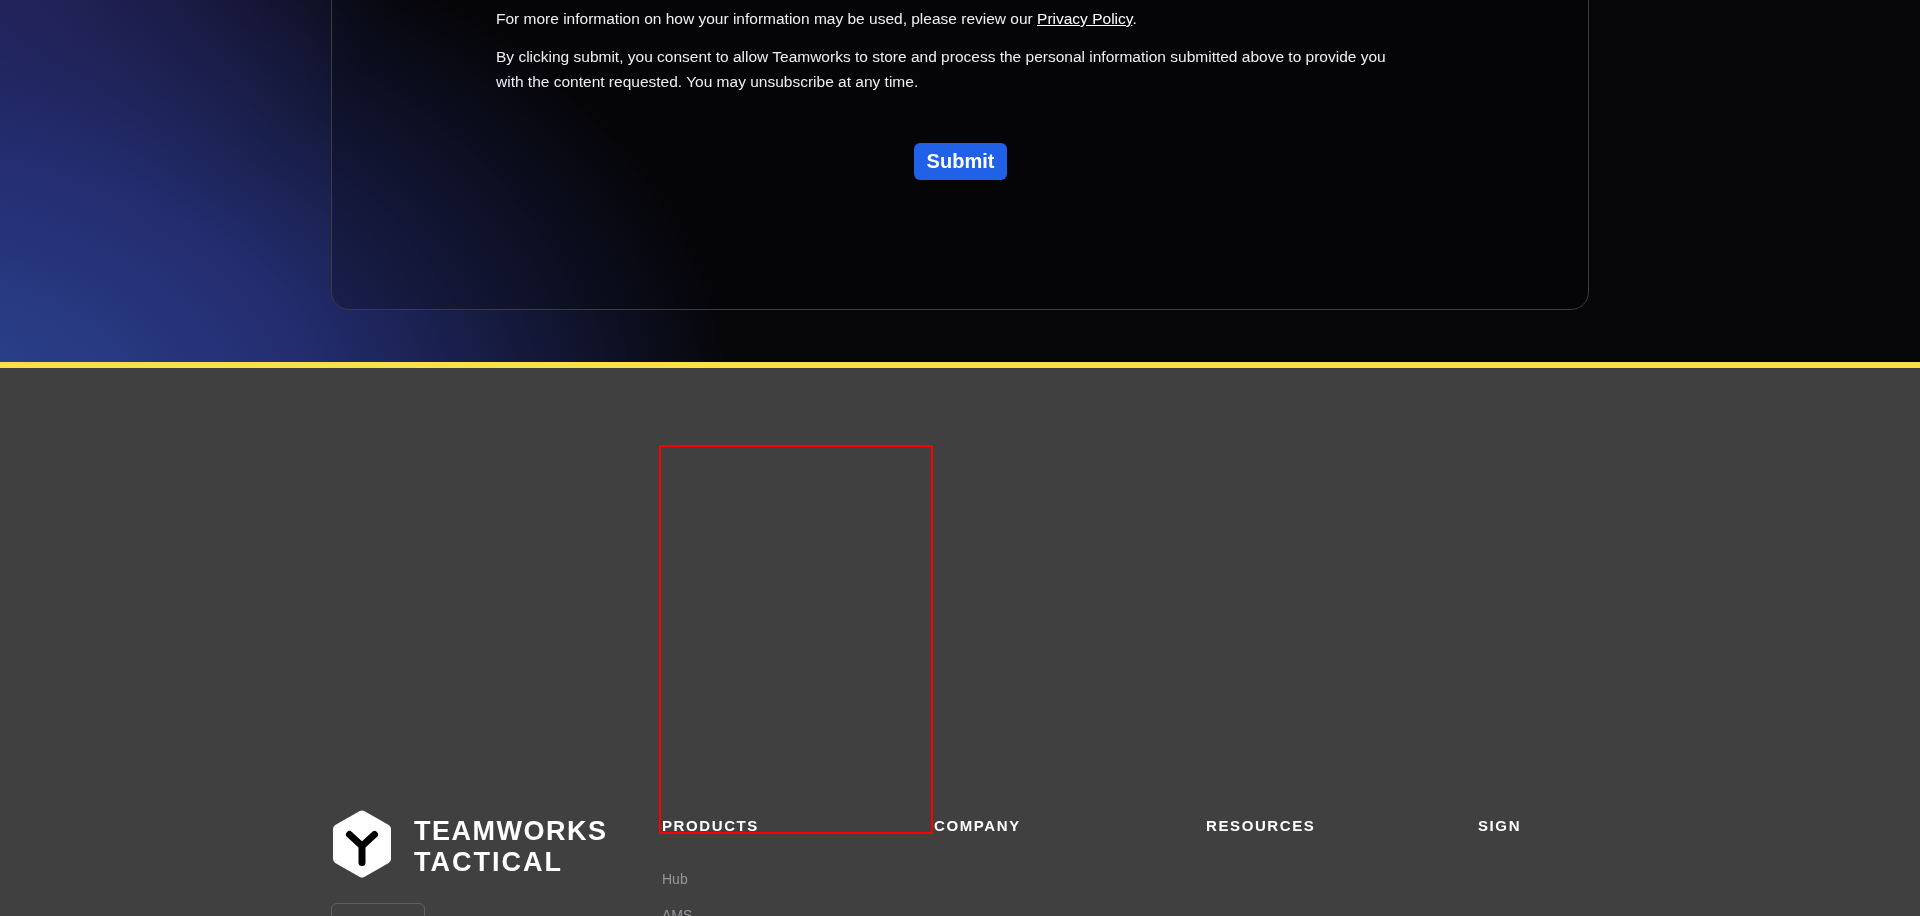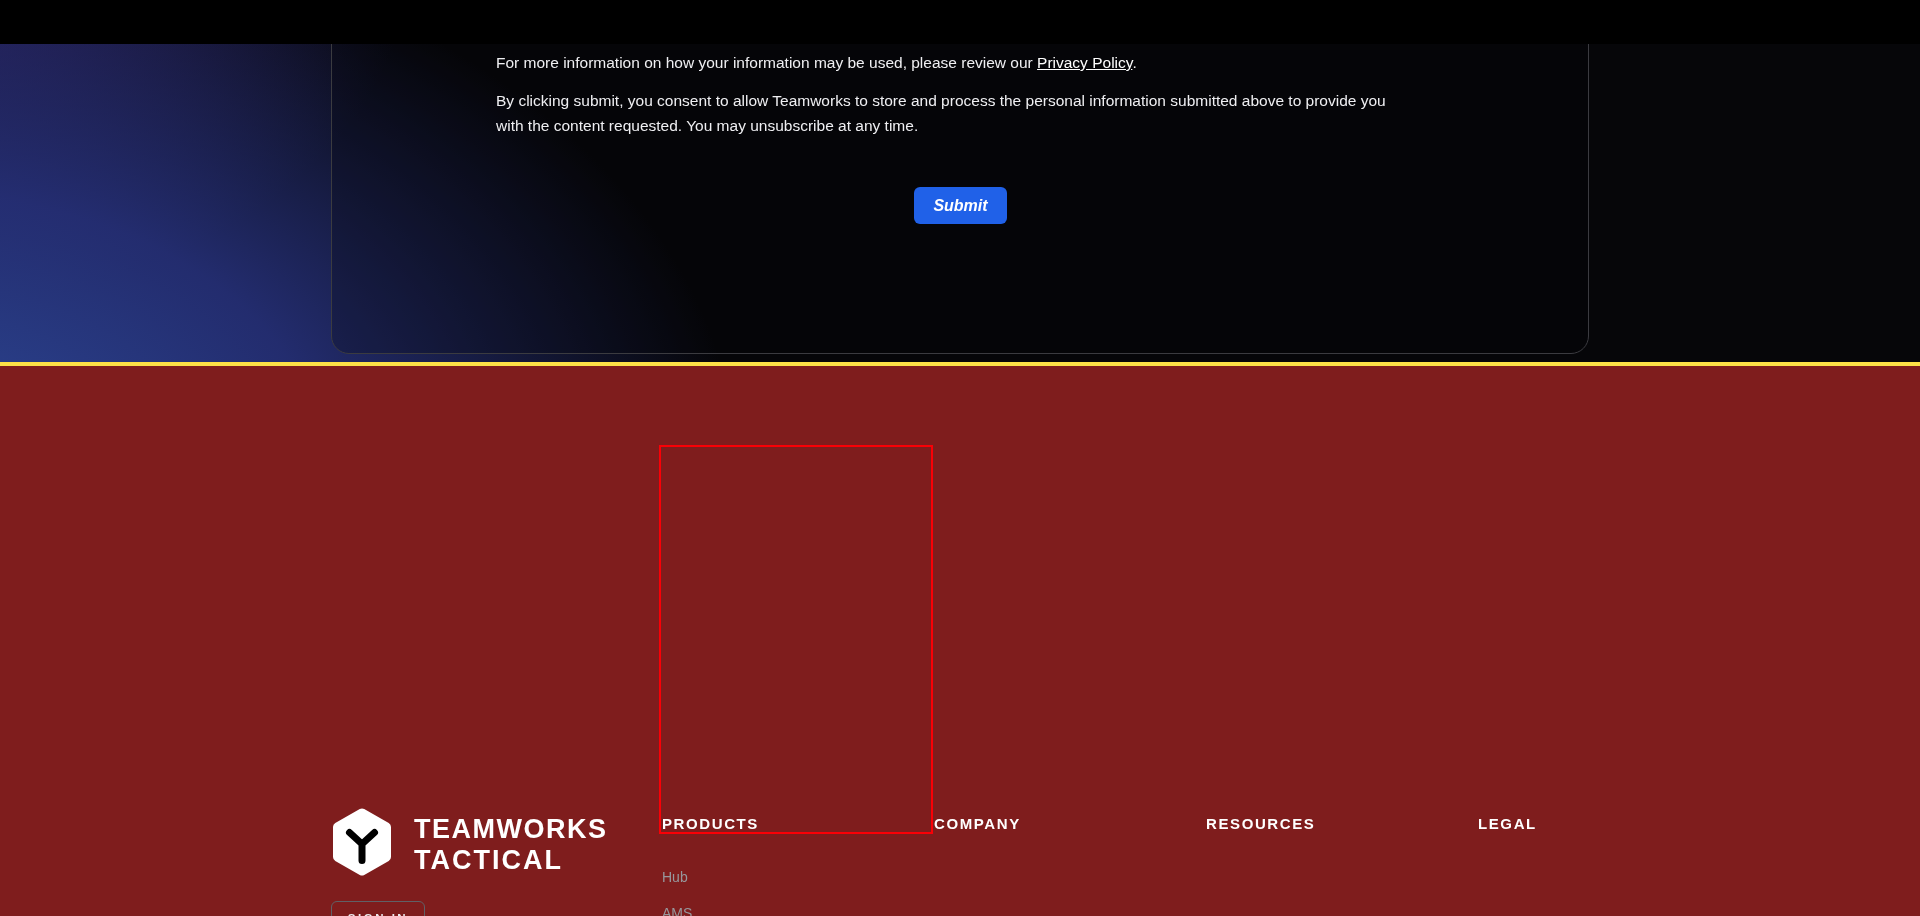--- a/index.html
+++ b/index.html
@@ -13,50 +13,48 @@
 
   
   .hero {
     position: absolute; left: 0; top: 0; width: 1920px; height: 362px;
     background:
       radial-gradient(1150px 780px at -90px 430px, rgba(46,72,152,.95) 0%, rgba(40,51,128,.85) 36%, rgba(14,16,40,0) 72%),
       radial-gradient(760px 560px at -60px -90px, rgba(56,44,128,.70) 0%, rgba(0,0,0,0) 62%),
       radial-gradient(520px 300px at -50px 400px, rgba(24,84,130,.45) 0%, rgba(0,0,0,0) 70%),
       #060609;
     overflow: hidden;
-    margin-top: 44px;
   }
   .form-card {
     position: absolute; left: 331px; top: -84px;
     width: 1258px; height: 394px;
     border: 1px solid #3b3b40;
     border-radius: 18px;
     background: rgba(4,4,6,0.25);
   }
   .form-copy {
     position: absolute; left: 496px; top: 6px; width: 892px;
     color: #efeff2; font-size: 15.5px; line-height: 25px;
   }
   .form-copy p + p { margin-top: 13px; }
   .privacy-link { color: #ffffff; text-decoration: underline; cursor: pointer; }
   .submit-btn {
     position: absolute; left: 914px; top: 143px;
     width: 93px; height: 37px;
     border: none; border-radius: 6px;
-    color: #ffffff; font-size: 16px; font-weight: 700;
+    color: #ffffff; font-size: 20px; font-weight: 700;
     font-family: "Liberation Sans", sans-serif;
     cursor: pointer;
-    font-style: italic;
   }
 
   
   .footer {
     position: absolute; left: 0; top: 362px; width: 1920px; height: 554px;
-    background: #7f1d1d;
-    border-top: 4px solid #fde047;
+    background: #404040;
+    border-top: 6px solid #fde047;
   }
 
   .brand { position: absolute; left: 330px; top: 441px; display: flex; align-items: center; gap: 20px; cursor: pointer; }
   .brand-text { color: #fff; font-weight: 800; font-size: 27px; line-height: 31px; letter-spacing: 1.5px; }
   .brand-text .line2 { letter-spacing: 2px; }
 
   .signin-btn {
     position: absolute; left: 331px; top: 535px;
     width: 94px; height: 33px;
     background: transparent;
@@ -124,17 +122,17 @@
 
   <div class="link-col col-company">
     <h4>COMPANY</h4>
   </div>
 
   <div class="link-col col-resources">
     <h4>RESOURCES</h4>
   </div>
 
   <div class="link-col col-legal">
-    <h4>LEGAL</h4>
+    <h4>SIGN</h4>
   </div>
 </div>
 
 <div class="annotation-box" style="border-color: rgb(250, 0, 6);"></div>
 
 </body></html>

